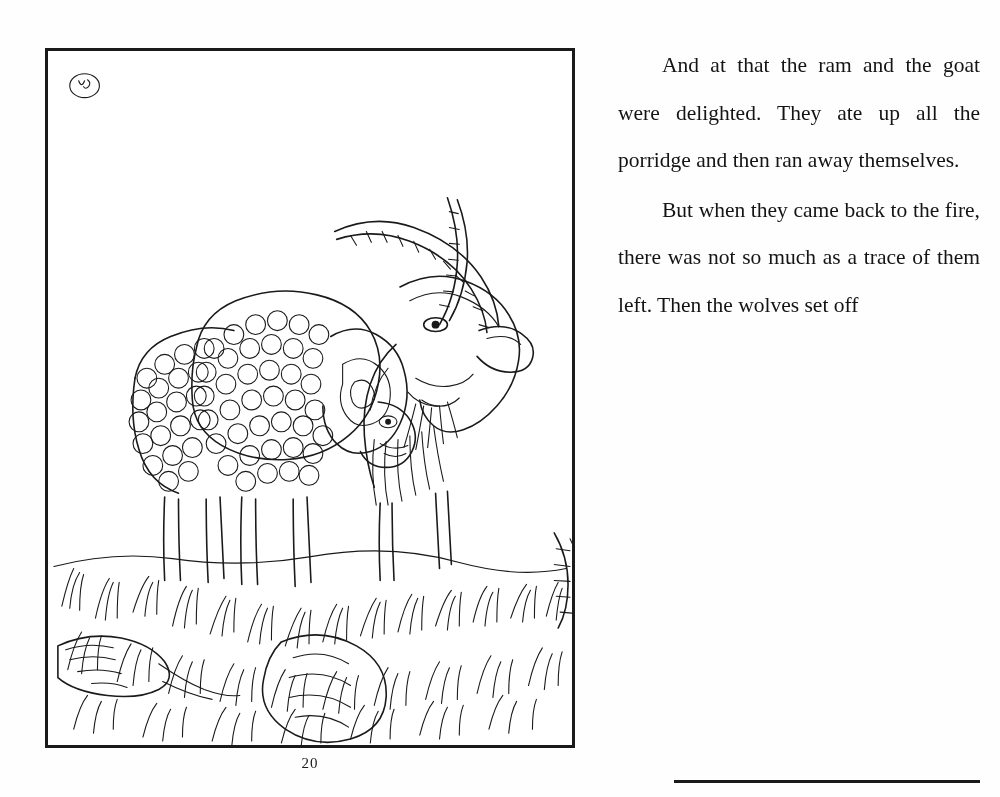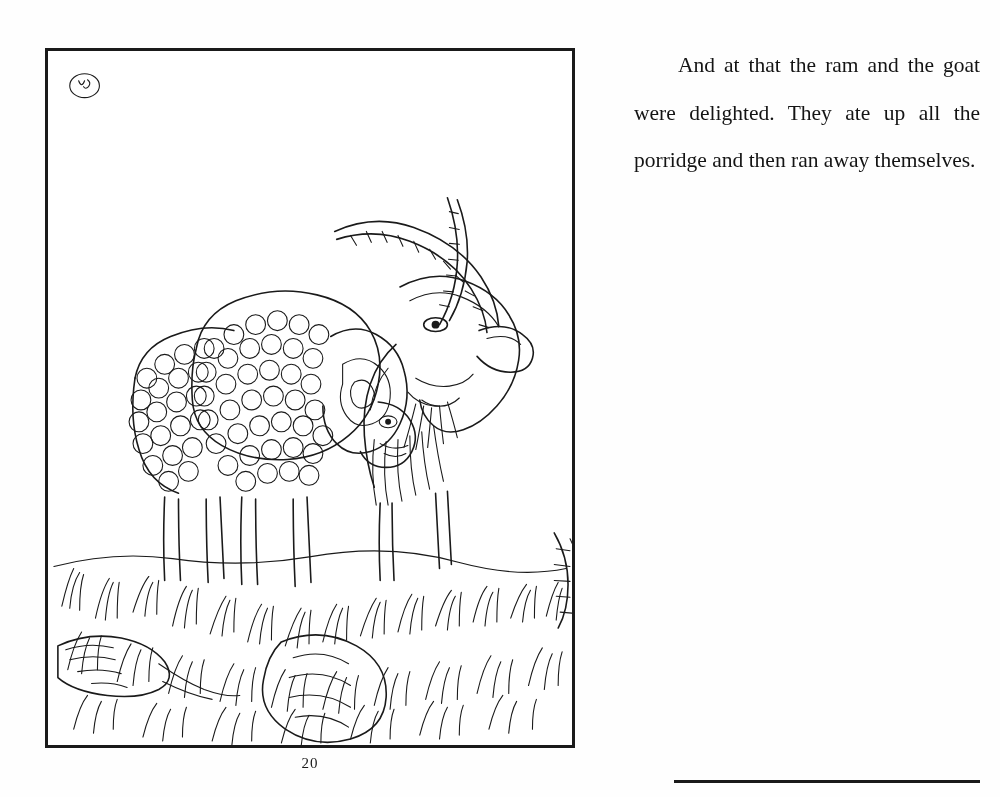--- a/index.html
+++ b/index.html
@@ -52,21 +52,21 @@
 
   
   .text-col {
     position: absolute;
     left: 618px;
     top: 42px;
     width: 362px;
     height: 720px;
   }
   .para {
-    margin: 0 0 2px 16px;
+    margin: 0 0 2px 0;
     font-family: "Liberation Serif", serif;
     font-size: 21.5px;
     line-height: 47.5px;
     text-align: justify;
     text-justify: inter-word;
     color: #141414;
   }
   .para.indent {
     text-indent: 44px;
   }
@@ -288,16 +288,17 @@
         </g>
       </g>
 
     </svg>
   </div>
 
   <div class="page-number">20</div>
 
   <div class="text-col">
     <p class="para indent">And at that the ram and the goat were delighted. They ate up all the porridge and then ran away themselves.</p>
+    <p class="para indent">But when they came back to the fire, there was not so much as a trace of them left.  Then the wolves set off</p>
   </div>
 
   <div class="rule"></div>
 </div>
 
 </body></html>

